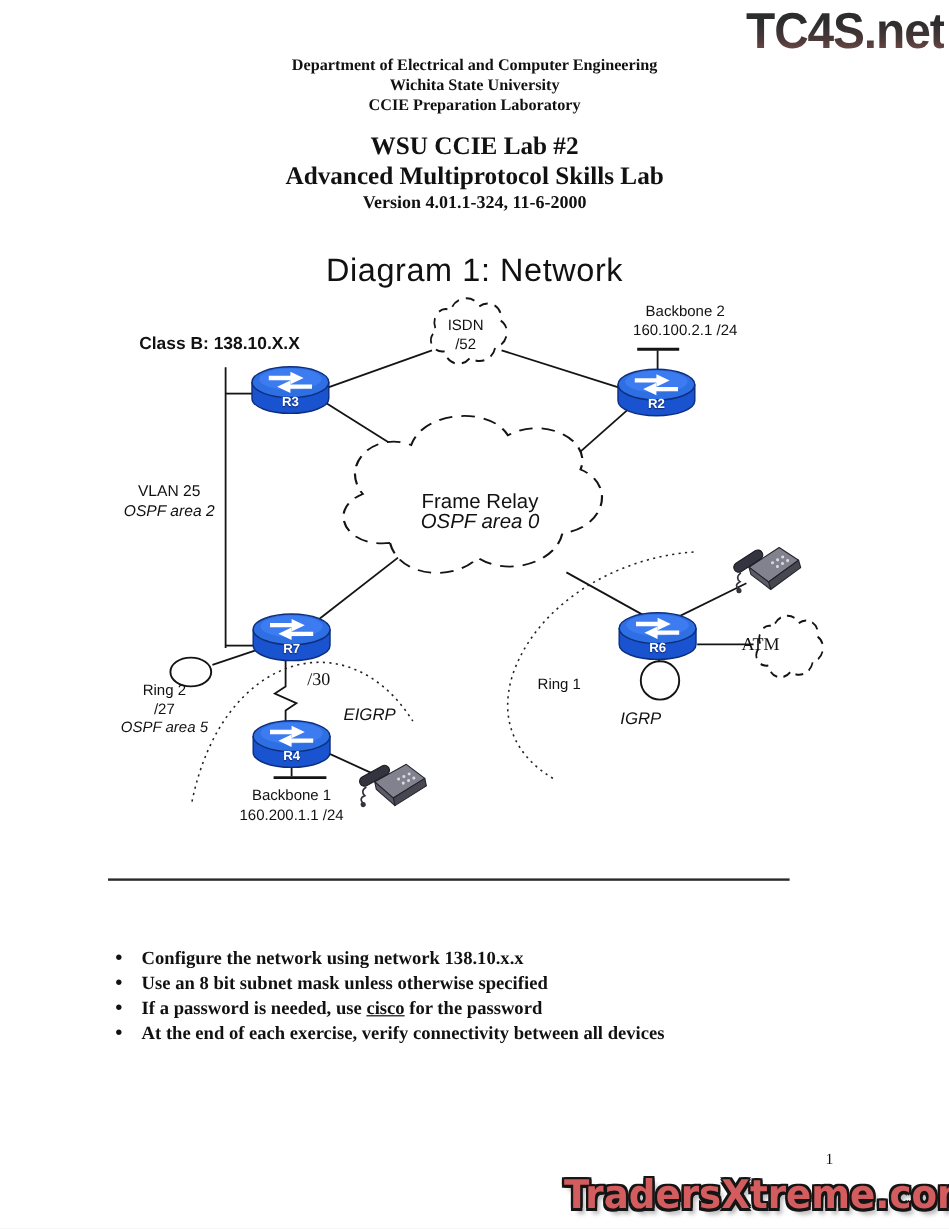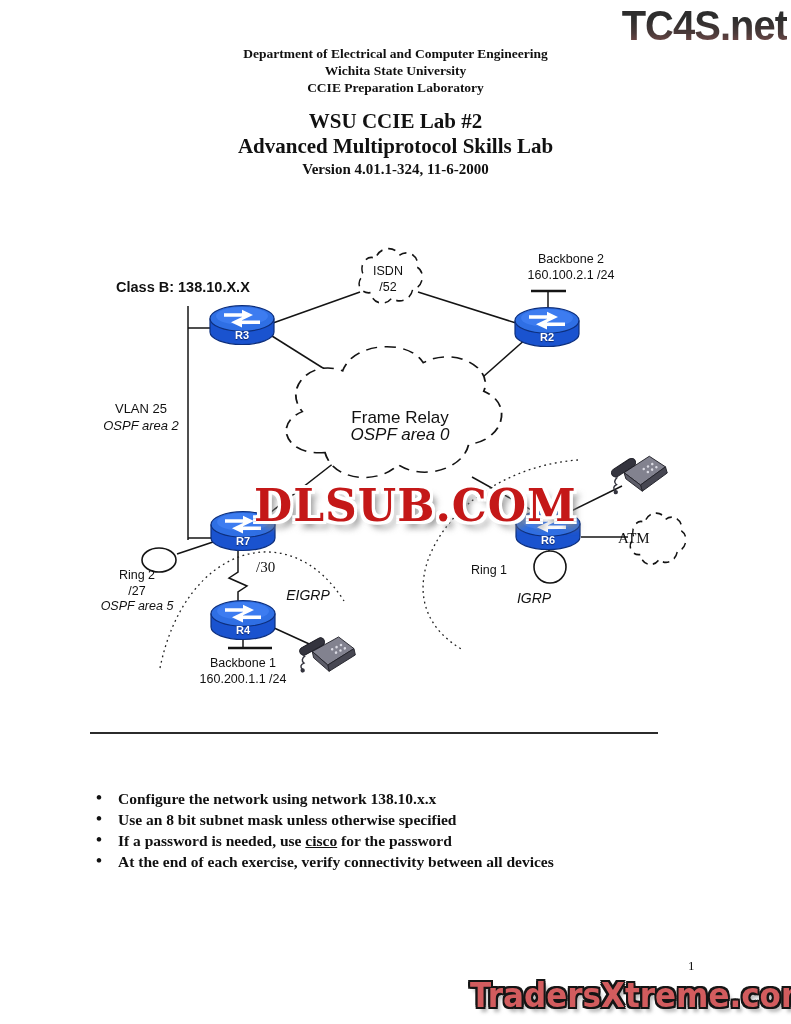--- a/index.html
+++ b/index.html
@@ -39,21 +39,21 @@
   .lbl .it{font-style:italic;}
   .classb{top:280px;left:116px;width:170px;text-align:left;font-weight:bold;font-size:14.5px;}
   .bb2{top:251px;left:501px;width:140px;line-height:16px;}
   .isdn-t{top:264px;left:354px;width:68px;}
   .fr-t{top:409px;left:335px;width:130px;font-size:17px;line-height:17px;}
   .vlan-t{top:400px;left:76px;width:130px;font-size:13px;line-height:17px;}
   .ring2-t{top:568px;left:71px;width:132px;}
   .s30{top:559px;left:256px;font-family:"Liberation Serif",serif;font-size:15px;z-index:5;}
   .eigrp-t{top:588px;left:260px;width:96px;font-size:14px;font-style:italic;}
   .bb1{top:656px;left:163px;width:160px;}
-  .ring1-t{top:563px;left:448px;width:82px;text-align:center;}
+  .ring1-t{top:563px;left:448px;width:82px;text-align:left;}
   .igrp-t{top:591px;left:490px;width:88px;font-size:14px;font-style:italic;}
   .atm-t{top:530px;left:618px;width:78px;font-family:"Liberation Serif",serif;font-size:15px;z-index:5;}
   .router{width:68px;height:44px;z-index:10;}
   .router .rlabel{position:absolute;left:0;right:0;top:26px;text-align:center;color:#fff;
        font-family:"Liberation Sans",sans-serif;font-weight:bold;font-size:11px;
        text-shadow:0 1px 1px rgba(10,30,90,.85);}
   .phone{width:60px;height:46px;z-index:10;}
   .ph1{top:452px;left:610px;transform:rotate(-8deg);}
   .ph2{top:632px;left:298px;transform:rotate(-4deg);}
   
@@ -75,20 +75,21 @@
   <div class="abs hdr">
     <div class="small">Department of Electrical and Computer Engineering</div>
     <div class="small">Wichita State University</div>
     <div class="small">CCIE Preparation Laboratory</div>
     <div class="gap"></div>
     <div class="big">WSU CCIE Lab #2</div>
     <div class="big">Advanced Multiprotocol Skills Lab</div>
     <div class="ver">Version 4.01.1-324, 11-6-2000</div>
   </div>
 
+  <div class="abs dtitle">Diagram 1: Network</div>
 
   <svg class="abs lineart" width="791" height="1024" viewBox="0 0 791 1024">
     <g stroke="#141414" stroke-width="1.5">
       <line x1="273" y1="323" x2="360" y2="292"></line>
       <line x1="418" y1="292" x2="516" y2="323"></line>
       <line x1="272" y1="336" x2="334" y2="375"></line>
       <line x1="527" y1="338" x2="466" y2="392"></line>
       <line x1="348" y1="452" x2="262" y2="519"></line>
       <line x1="472" y1="477" x2="544" y2="517"></line>
       <line x1="188" y1="306" x2="188" y2="540"></line>
@@ -251,21 +252,20 @@
   <div class="abs s30">/30</div>
   <div class="abs lbl eigrp-t">EIGRP</div>
   <div class="abs lbl bb1">
     <div>Backbone 1</div>
     <div>160.200.1.1 /24</div>
   </div>
   <div class="abs lbl ring1-t">Ring 1</div>
   <div class="abs lbl igrp-t">IGRP</div>
   <div class="abs atm-t">ATM</div>
 
-  <div class="abs dlsub">DLSUB.COM</div>
 
   <div class="abs rule"></div>
   <ul class="abs notes">
     <li><span>Configure the network using network 138.10.x.x</span><span class="u"></span><span></span></li>
     <li><span>Use an 8 bit subnet mask unless otherwise specified</span><span class="u"></span><span></span></li>
     <li><span>If a password is needed, use </span><span class="u">cisco</span><span> for the password</span></li>
     <li><span>At the end of each exercise, verify connectivity between all devices</span><span class="u"></span><span></span></li>
   </ul>
 
   <div class="abs pageno">1</div>

